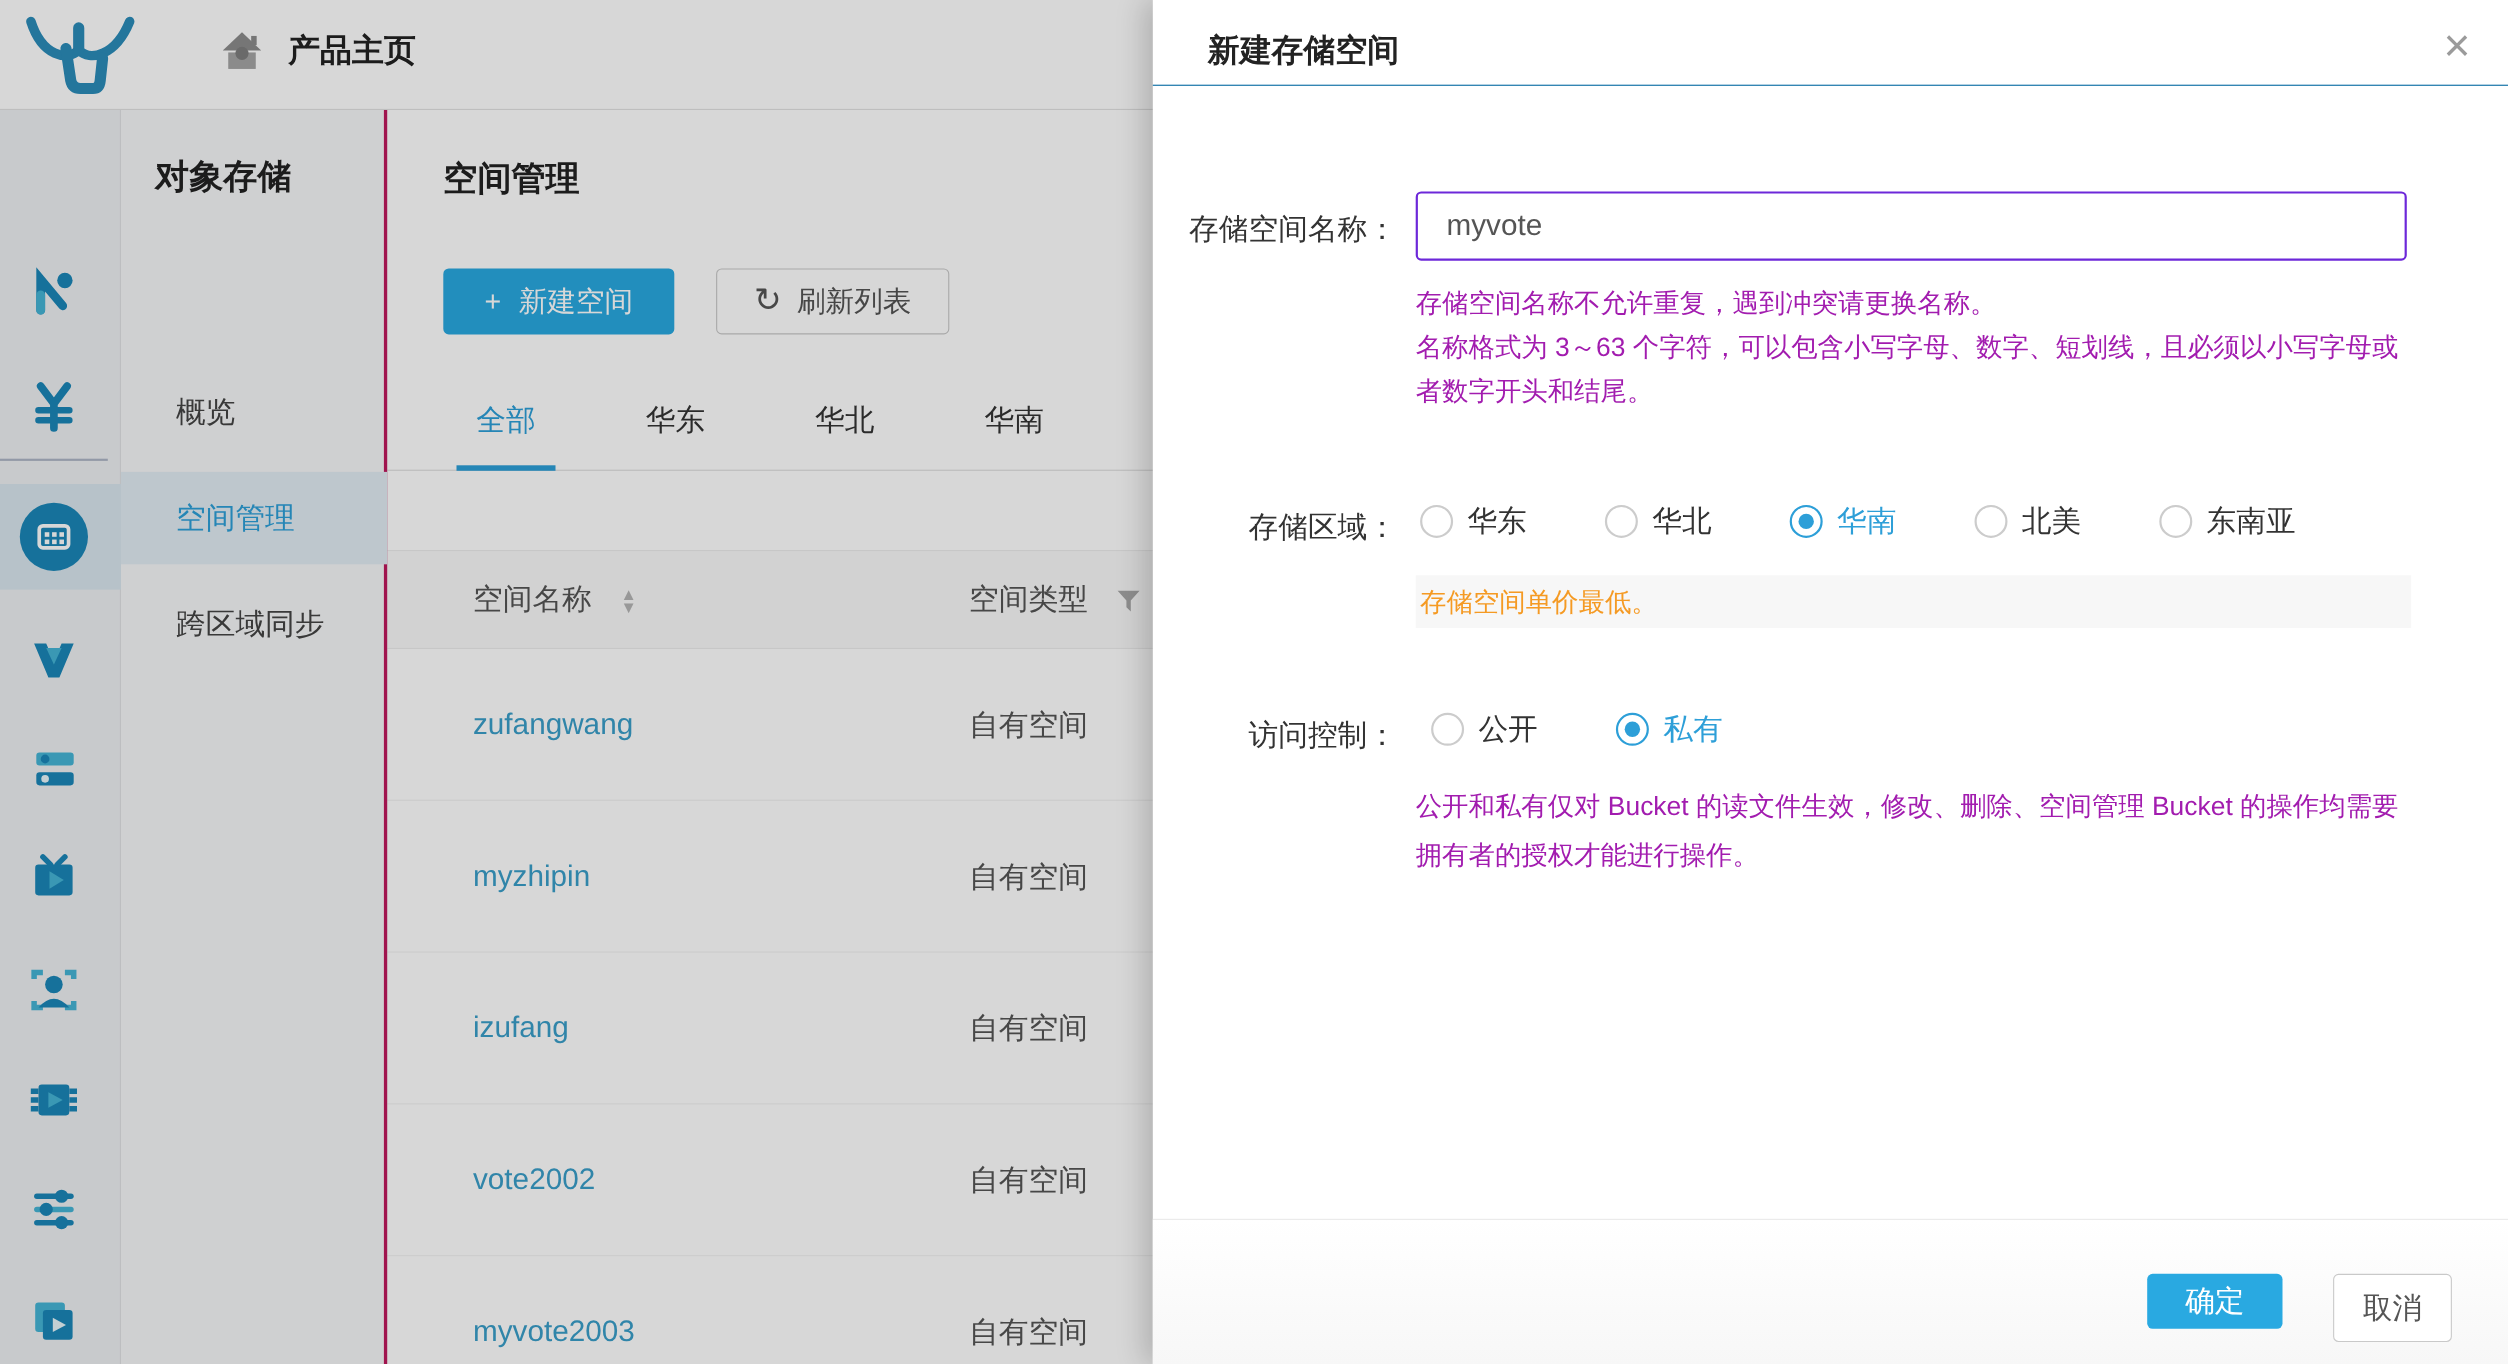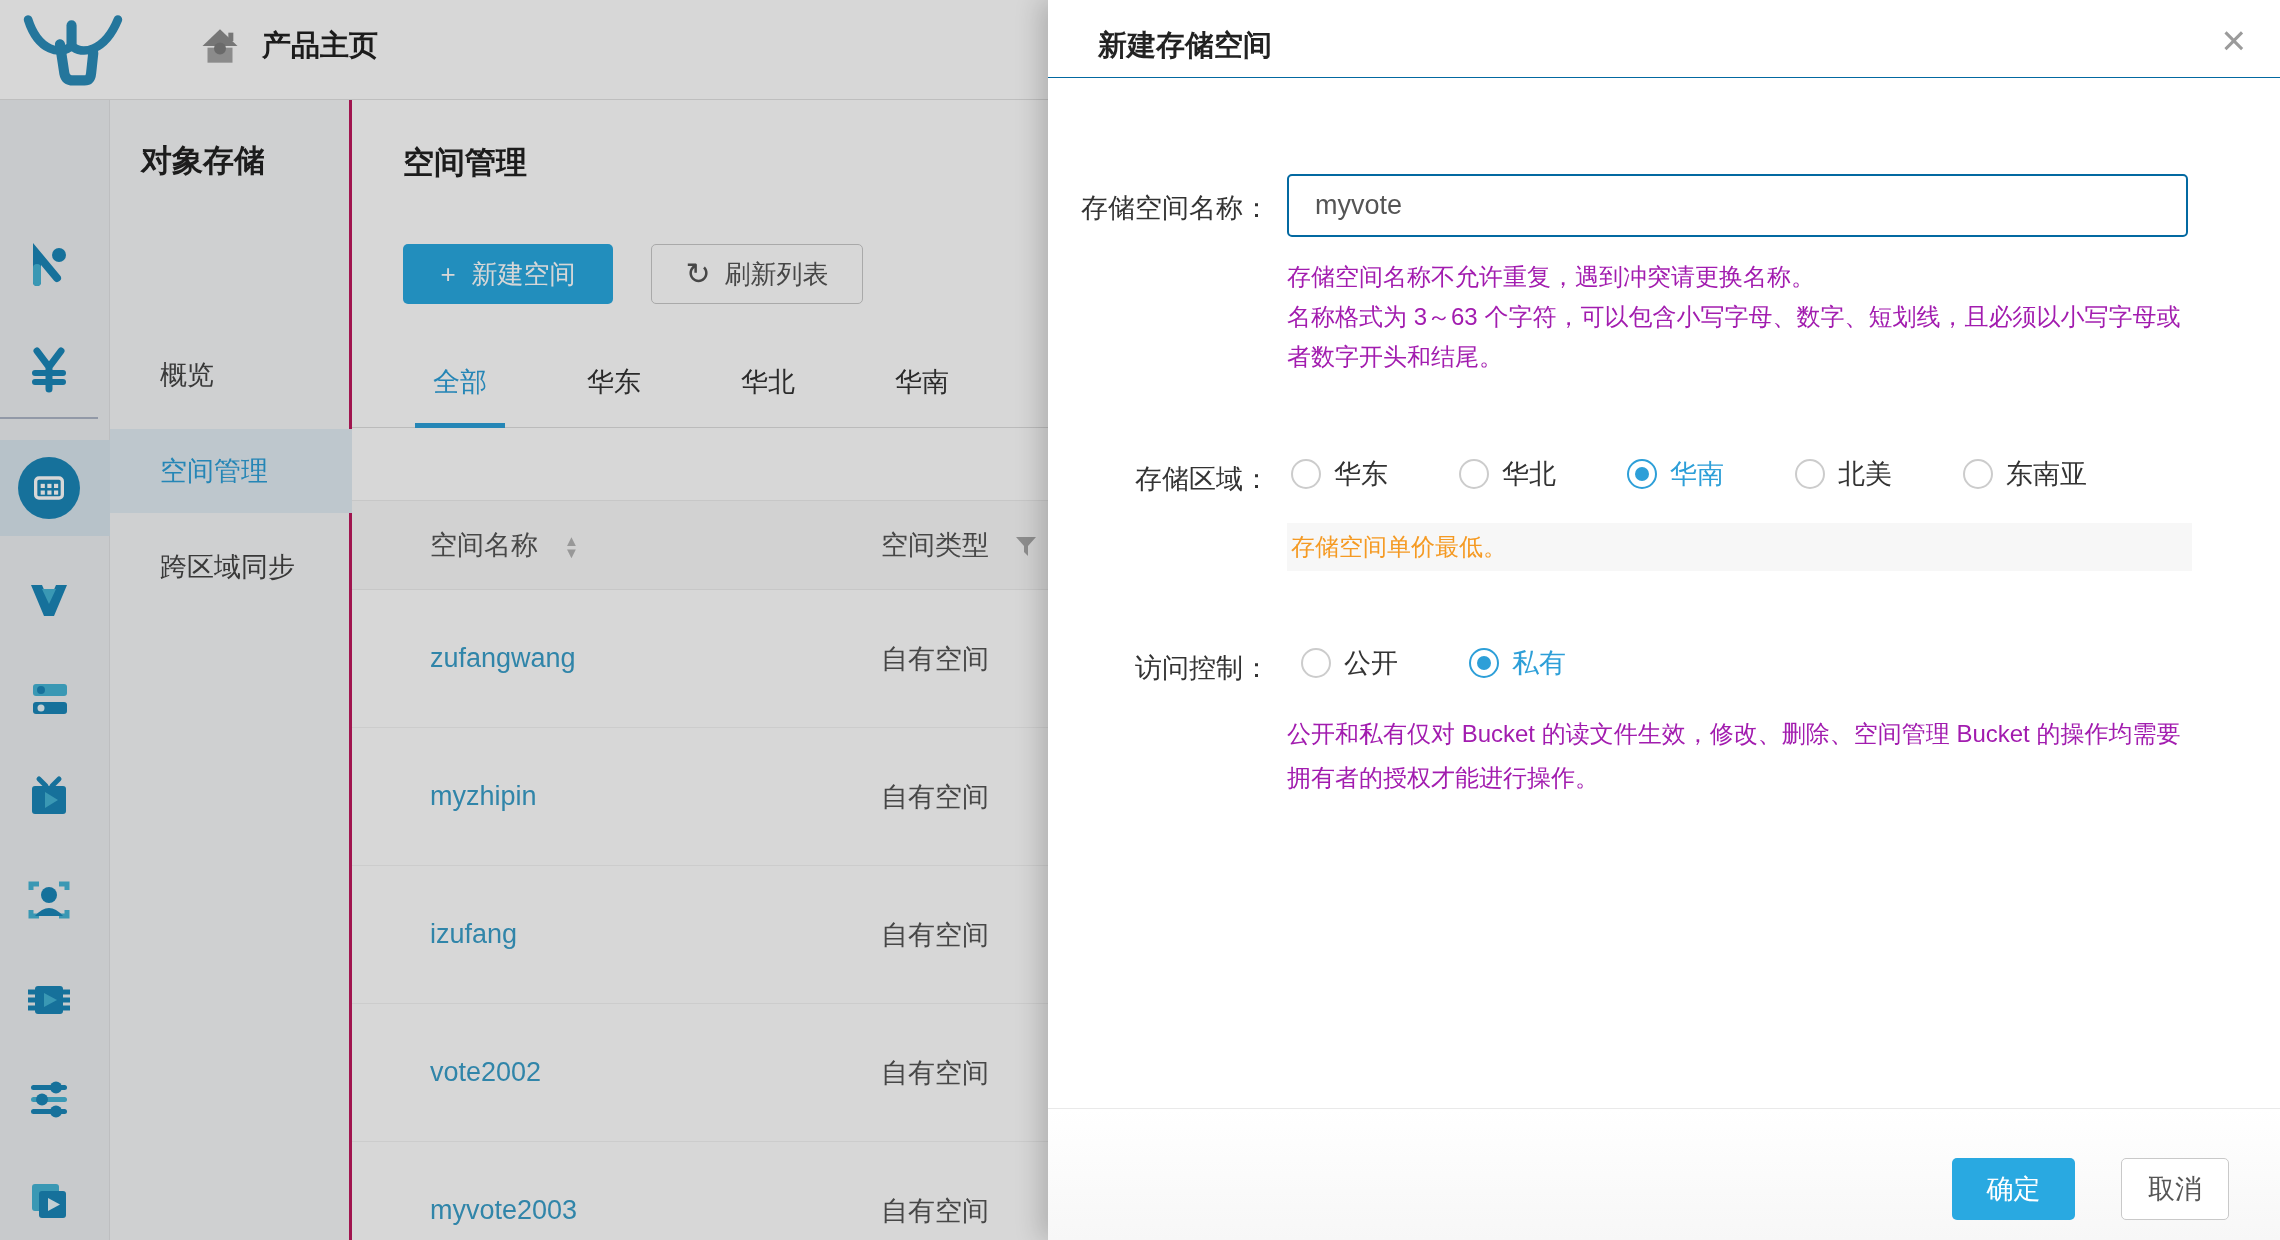--- a/index.html
+++ b/index.html
@@ -72,42 +72,42 @@
   .drawer { position:absolute; left:1048px; top:0; width:1232px; height:1240px; background:#fff;
     z-index:50; box-shadow:-8px 0 24px rgba(0,0,0,0.18); }
   .drawer-header { position:absolute; left:0; top:0; width:100%; height:78px;
     border-bottom:1px solid #0369a1; }
   .drawer-title { position:absolute; left:50px; top:26px; font-size:29px; font-weight:bold; color:#222; }
   .drawer-close { position:absolute; right:34px; top:20px; font-size:42px; color:#9b9b9b;
     cursor:pointer; line-height:1; font-weight:300; }
 
   .field-label { position:absolute; left:0; width:222px; text-align:right; font-size:27px; color:#333; }
   .name-input { position:absolute; left:239px; top:174px; width:901px; height:63px;
-    border:2px solid #0369a1; border-radius:5px; font-size:27px; color:#555; padding:0 26px;
+    border:2px solid #6d28d9; border-radius:5px; font-size:27px; color:#555; padding:0 26px;
     outline:none; font-family:inherit; }
   .help { position:absolute; left:239px; font-size:24px; color:#a21caf; }
   .help div { line-height:40px; }
   .help-access div { line-height:44px; }
 
   .radio-opt { position:absolute; display:flex; align-items:center; gap:13px; cursor:pointer; height:52px; }
   .radio-circle { width:30px; height:30px; border-radius:50%; border:2px solid #ccc; background:#fff;
     display:flex; align-items:center; justify-content:center; flex:0 0 auto; }
   .radio-label { font-size:27px; color:#333; white-space:nowrap; }
   .radio-opt.selected .radio-circle { border-color:#2d9fd8; }
   .radio-opt.selected .radio-circle::after { content:""; width:14px; height:14px; border-radius:50%;
     background:#2d9fd8; }
   .radio-opt.selected .radio-label { color:#2d9fd8; }
 
   .region-note { position:absolute; left:239px; top:523px; width:905px; height:48px;
     background:#f7f7f7; display:flex; align-items:center; padding-left:4px;
     font-size:24px; color:#f59a23; }
 
   .drawer-footer { position:absolute; left:0; top:1108px; width:100%; height:132px;
     border-top:1px solid #e9e9e9; background:linear-gradient(#ffffff,#f7f7f7); }
-  .btn-confirm { position:absolute; left:904px; top:49px; width:123px; height:62px;
+  .btn-confirm { position:absolute; left:904px; top:49px; width:123px; height:50px;
     background:#29a9e1; color:#fff; border:none; border-radius:5px; font-size:27px;
     cursor:pointer; font-family:inherit; }
   .btn-cancel { position:absolute; left:1073px; top:49px; width:108px; height:62px;
     background:#fff; color:#555; border:1px solid #c9c9c9; border-radius:5px; font-size:27px;
     cursor:pointer; font-family:inherit; }
 </style>
 </head>
 <body>
 
 <div class="stage">

